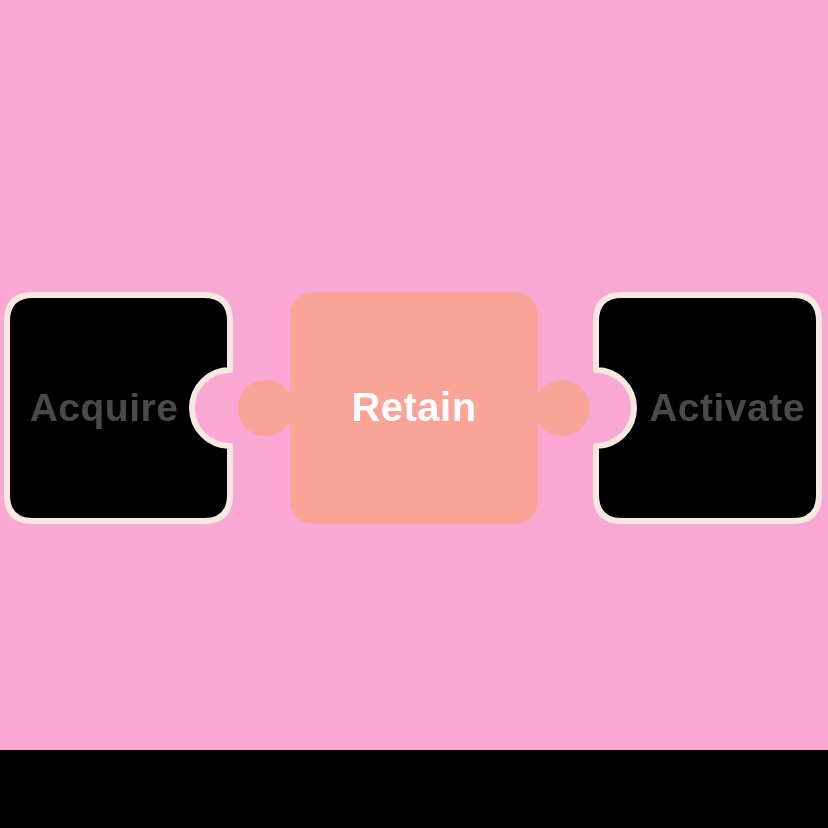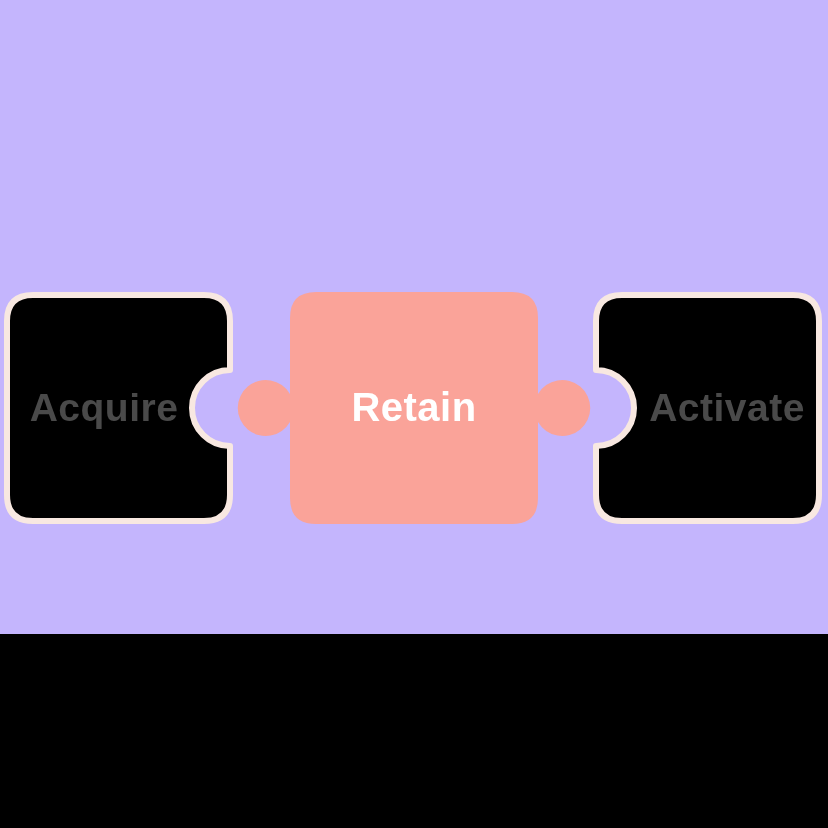--- a/index.html
+++ b/index.html
@@ -9,22 +9,22 @@
   }
   body {
     width: 828px;
     height: 828px;
     overflow: hidden;
     font-family: "Liberation Sans", sans-serif;
   }
   .canvas {
     position: relative;
     width: 828px;
-    height: 634px;
-    background: #c4b5fd;
+    height: 750px;
+    background: #f9a8d4;
   }
   svg text {
     font-family: "Liberation Sans", "DejaVu Sans", sans-serif;
     font-weight: 700;
     letter-spacing: 0.5px;
   }
 </style>
 </head>
 <body>
 

